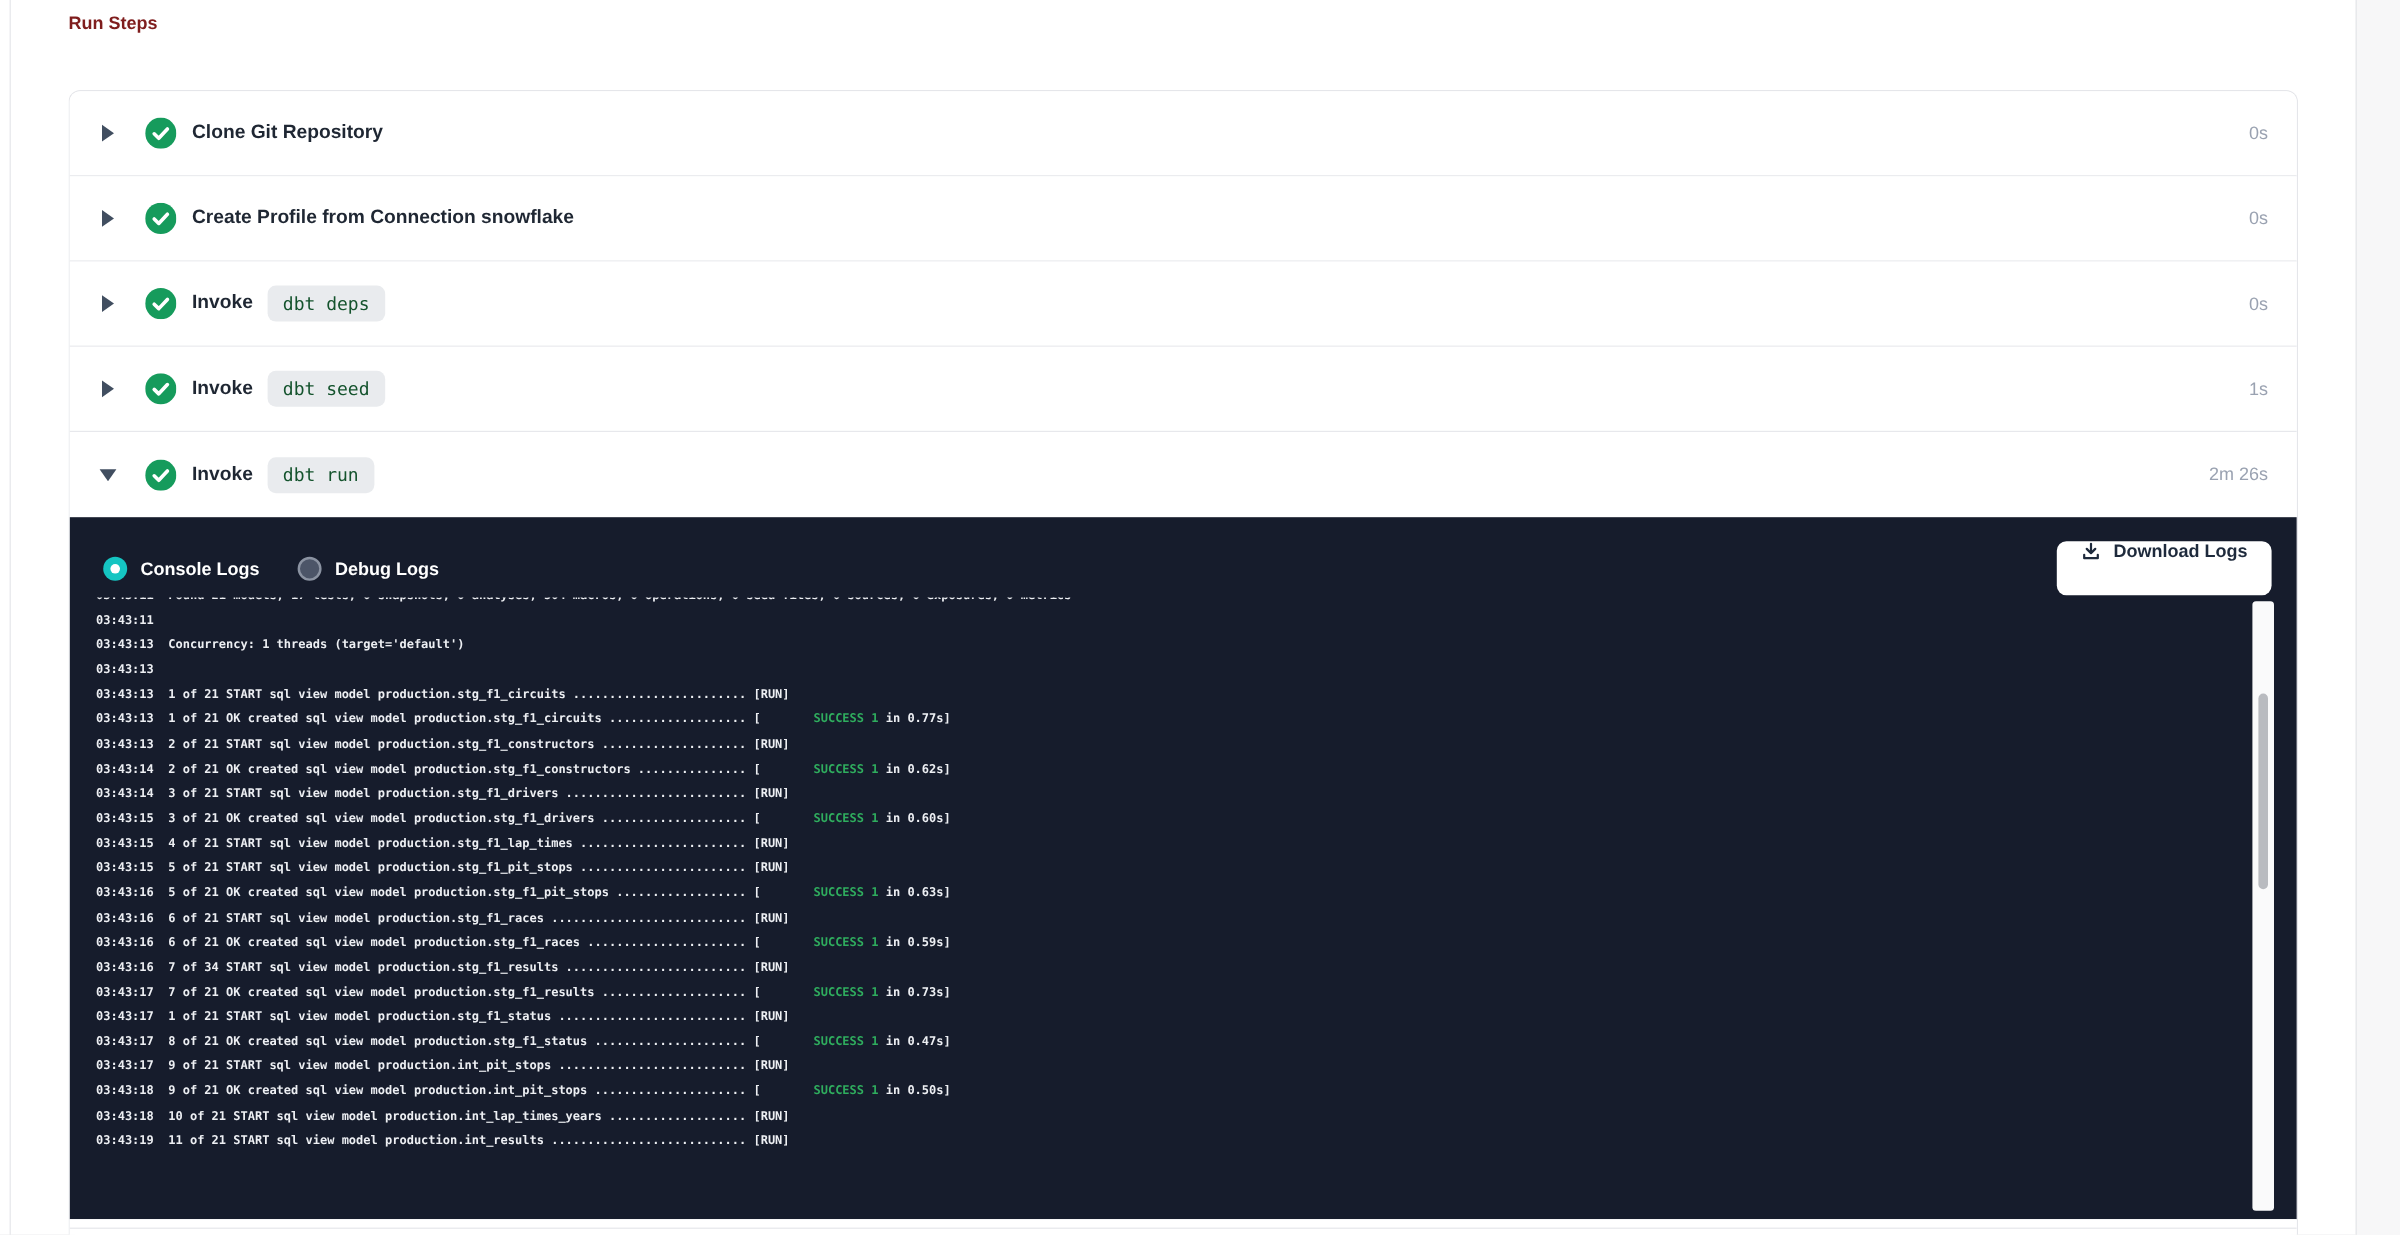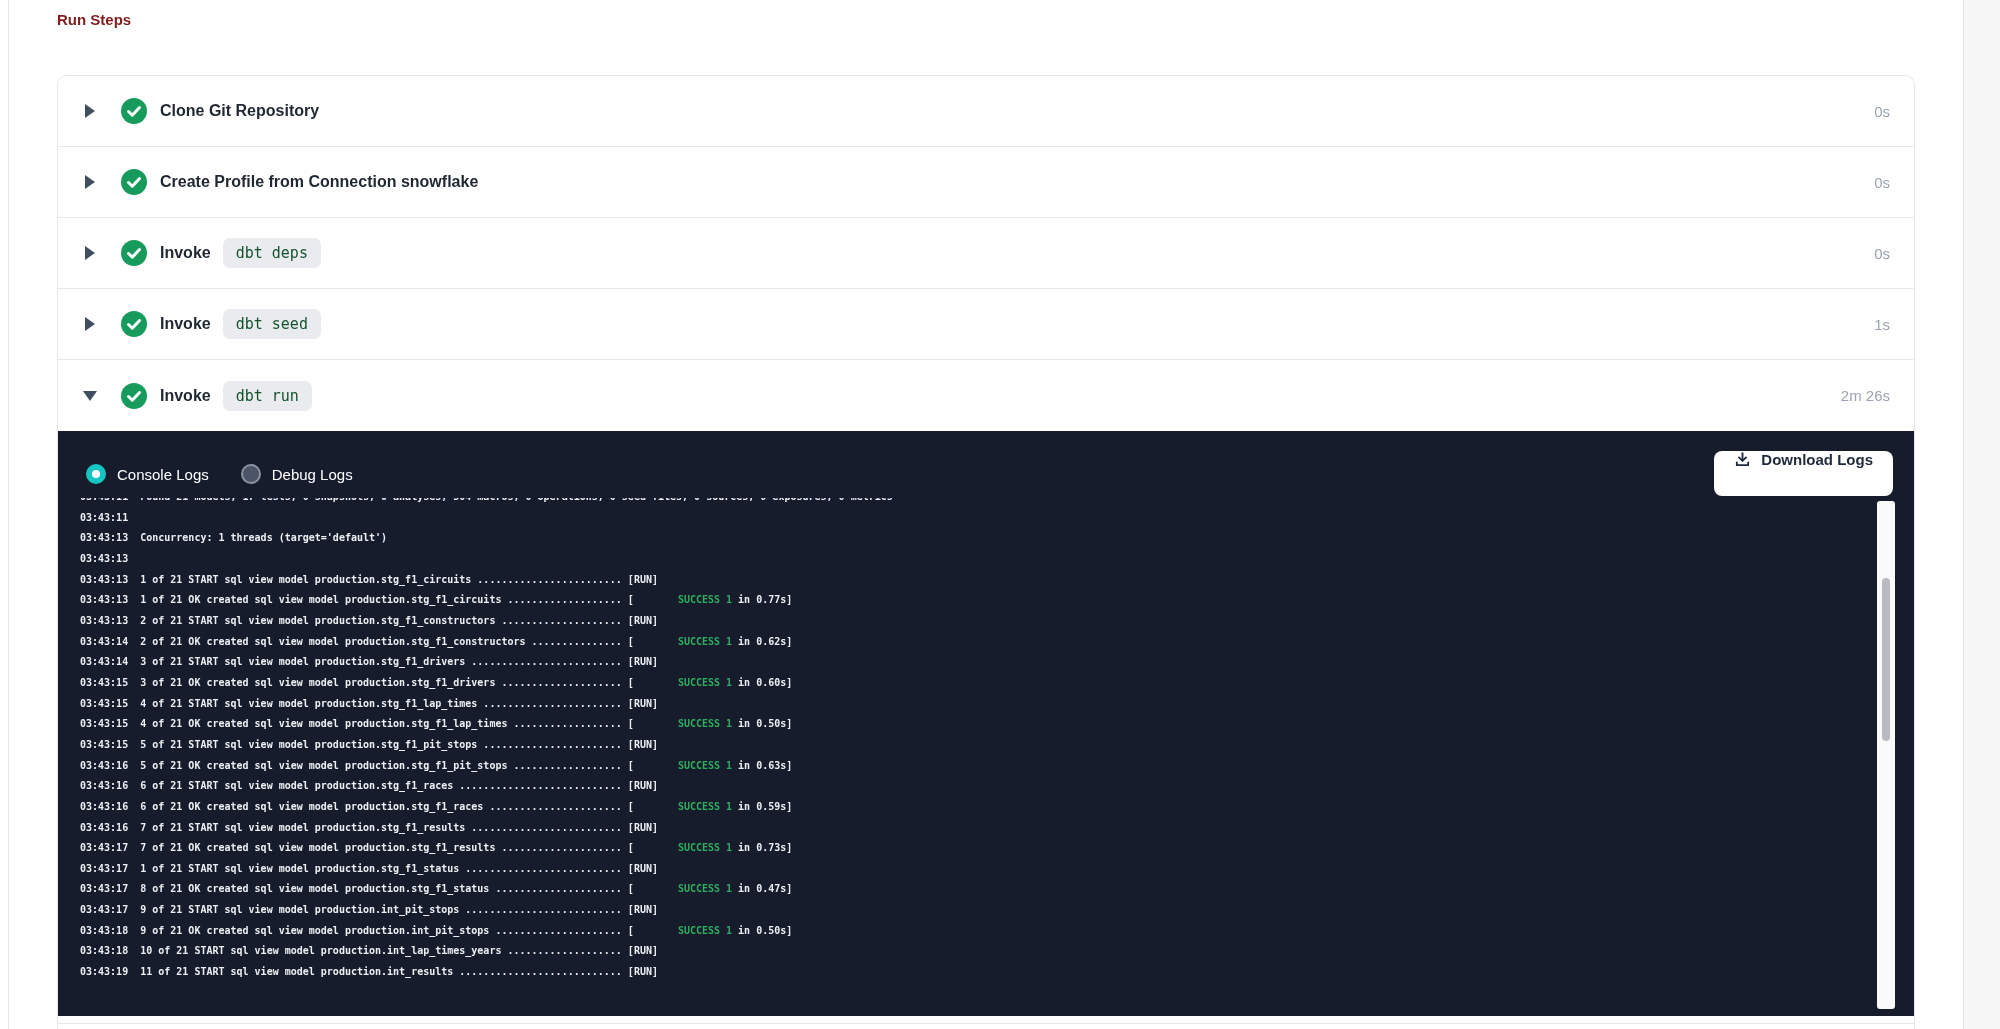--- a/index.html
+++ b/index.html
@@ -27,21 +27,21 @@
                font-family:"DejaVu Sans Mono", monospace; font-size:15px; color:#14532d; }
   .duration { margin-left:auto; font-size:15px; color:#9aa2b1; }
   .console { position:relative; height:585px; background:#161c2c; }
   .console-header { position:absolute; top:33px; left:28px; display:flex; align-items:center; gap:32px; }
   .radio-group { display:flex; align-items:center; gap:11px; cursor:pointer; }
   .radio { width:20px; height:20px; border-radius:50%; position:relative; }
   .radio.on { background:#15c5c2; }
   .radio.on::after { content:""; position:absolute; left:6px; top:6px; width:8px; height:8px;
                      border-radius:50%; background:#ffffff; }
   .radio.off { background:#4c5568; border:2px solid #8b93a2; }
-  .radio-label { color:#ffffff; font-size:15px; font-weight:400; }
+  .radio-label { color:#ffffff; font-size:15px; font-weight:700; }
   .download-btn { position:absolute; top:20px; right:21px; height:45px; padding:0 20px;
                   background:#ffffff; border:none; border-radius:8px; display:flex; align-items:flex-start; gap:10px;
                   font-family:"Liberation Sans", sans-serif; font-size:15px; font-weight:700; color:#1e2a3c; cursor:pointer; }
   .log-viewport { position:absolute; top:67px; left:22px; right:45px; height:505px; overflow:hidden; }
   .log-lines { transform:translateY(-11px); }
   .log-line { font-family:"DejaVu Sans Mono", monospace; font-size:10px; font-weight:700;
               line-height:20.65px; color:#edeff3; white-space:pre; }
   .log-line .green { color:#2fad5e;margin-left:44px; }
   .log-scrollbar { position:absolute; right:19px; top:70px; width:18px; height:508px;
                    background:#fafafb; border-radius:3px; }
@@ -151,26 +151,25 @@
             <div class="log-line"><span>03:43:11</span></div>
             <div class="log-line"><span>03:43:13  Concurrency: 1 threads (target='default')</span></div>
             <div class="log-line"><span>03:43:13</span></div>
             <div class="log-line"><span>03:43:13  1 of 21 START sql view model production.stg_f1_circuits ........................ [RUN]</span></div>
             <div class="log-line"><span>03:43:13  1 of 21 OK created sql view model production.stg_f1_circuits ................... [</span><span class="green">SUCCESS 1</span><span> in 0.77s]</span></div>
             <div class="log-line"><span>03:43:13  2 of 21 START sql view model production.stg_f1_constructors .................... [RUN]</span></div>
             <div class="log-line"><span>03:43:14  2 of 21 OK created sql view model production.stg_f1_constructors ............... [</span><span class="green">SUCCESS 1</span><span> in 0.62s]</span></div>
             <div class="log-line"><span>03:43:14  3 of 21 START sql view model production.stg_f1_drivers ......................... [RUN]</span></div>
             <div class="log-line"><span>03:43:15  3 of 21 OK created sql view model production.stg_f1_drivers .................... [</span><span class="green">SUCCESS 1</span><span> in 0.60s]</span></div>
             <div class="log-line"><span>03:43:15  4 of 21 START sql view model production.stg_f1_lap_times ....................... [RUN]</span></div>
-            <div class="log-line"><span>03:43:15  4 of 21 OK created sql view model production.stg_f1_lap_times .................. [</span><span class="green">SUCCESS 1</span><span> in 0.50s]</span></div>
             <div class="log-line"><span>03:43:15  5 of 21 START sql view model production.stg_f1_pit_stops ....................... [RUN]</span></div>
             <div class="log-line"><span>03:43:16  5 of 21 OK created sql view model production.stg_f1_pit_stops .................. [</span><span class="green">SUCCESS 1</span><span> in 0.63s]</span></div>
             <div class="log-line"><span>03:43:16  6 of 21 START sql view model production.stg_f1_races ........................... [RUN]</span></div>
             <div class="log-line"><span>03:43:16  6 of 21 OK created sql view model production.stg_f1_races ...................... [</span><span class="green">SUCCESS 1</span><span> in 0.59s]</span></div>
-            <div class="log-line"><span>03:43:16  7 of 21 START sql view model production.stg_f1_results ......................... [RUN]</span></div>
+            <div class="log-line"><span>03:43:16  7 of 34 START sql view model production.stg_f1_results ......................... [RUN]</span></div>
             <div class="log-line"><span>03:43:17  7 of 21 OK created sql view model production.stg_f1_results .................... [</span><span class="green">SUCCESS 1</span><span> in 0.73s]</span></div>
             <div class="log-line"><span>03:43:17  1 of 21 START sql view model production.stg_f1_status .......................... [RUN]</span></div>
             <div class="log-line"><span>03:43:17  8 of 21 OK created sql view model production.stg_f1_status ..................... [</span><span class="green">SUCCESS 1</span><span> in 0.47s]</span></div>
             <div class="log-line"><span>03:43:17  9 of 21 START sql view model production.int_pit_stops .......................... [RUN]</span></div>
             <div class="log-line"><span>03:43:18  9 of 21 OK created sql view model production.int_pit_stops ..................... [</span><span class="green">SUCCESS 1</span><span> in 0.50s]</span></div>
             <div class="log-line"><span>03:43:18  10 of 21 START sql view model production.int_lap_times_years ................... [RUN]</span></div>
             <div class="log-line"><span>03:43:19  11 of 21 START sql view model production.int_results ........................... [RUN]</span></div>
           </div>
       </div>
 

